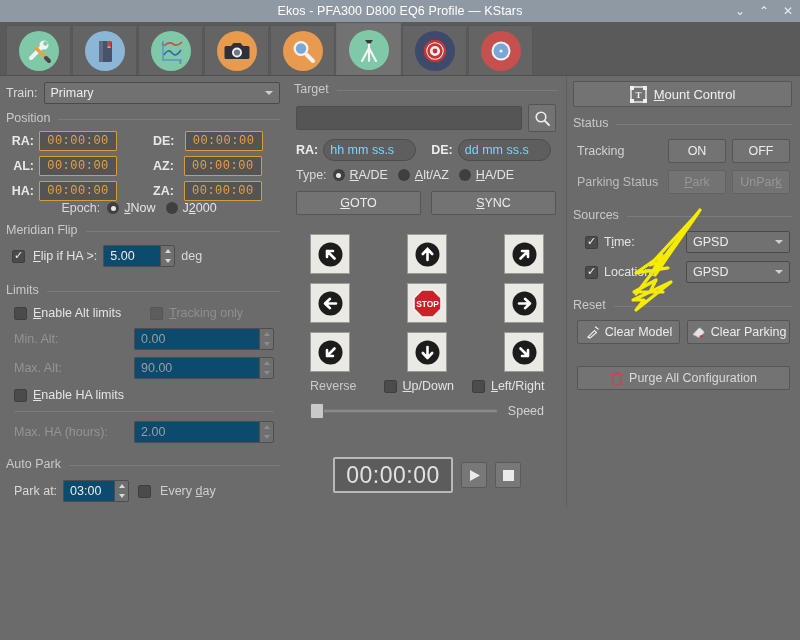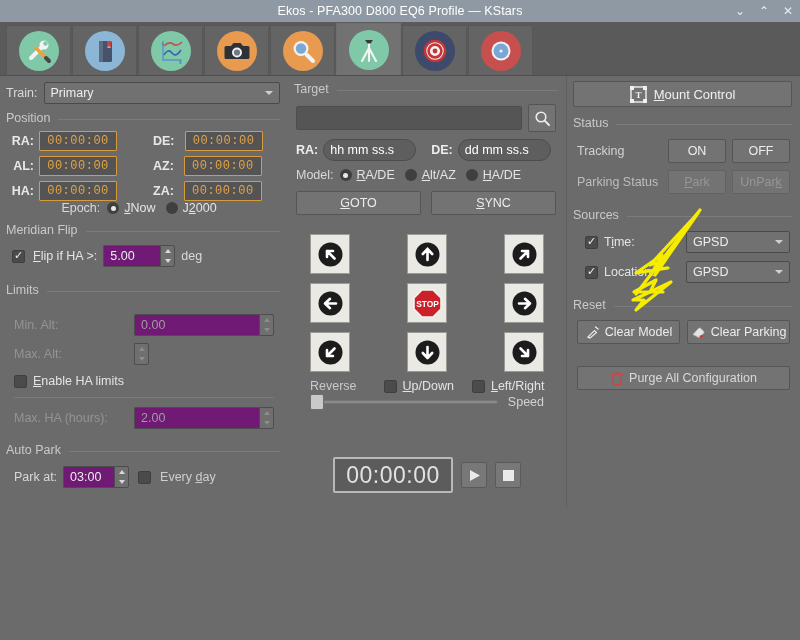--- a/index.html
+++ b/index.html
@@ -72,21 +72,21 @@
     color: #ececec; height: 24px; display: flex; align-items: center;
     justify-content: center; cursor: pointer; font-size: 12.5px; gap: 5px;
   }
   .u { text-decoration: underline; }
 
   .field {
     background: #5e5e5e; border: 1px solid #4d4d4d; border-radius: 2px;
     height: 22px; color: #e9e9e9; display: flex; align-items: center;
     padding: 0 6px; font-size: 12.5px;
   }
-  .field.ph { color: #ffffff; border-radius: 11px; }
+  .field.ph { color: #7dd3fc; border-radius: 11px; }
 
   .posfield {
     border: 1px solid #d89a3e; background: #545454; color: #e2a44a;
     font-family: "Liberation Mono", monospace; font-size: 12px;
     height: 20px; width: 78px; display: flex; align-items: center;
     justify-content: center; letter-spacing: .5px; border-radius: 1px;
   }
   .poslab { color: #e8e8e8; font-weight: bold; font-size: 12.5px;
             width: 26px; text-align: right; margin-right: 5px; }
 
@@ -102,21 +102,21 @@
 
   .rd { width: 12px; height: 12px; border-radius: 50%; background: #3f3f3f;
         display: inline-flex; align-items: center; justify-content: center;
         cursor: pointer; flex: 0 0 auto; }
   .rd.on::after { content: ""; width: 5px; height: 5px; border-radius: 50%;
                   background: #e8e8e8; }
   .rdlab { margin-left: 5px; margin-right: 10px; color: #e4e4e4; }
 
   
   .spin { display: flex; height: 22px; }
-  .spin .sv { background: #701a75; border: 1px solid #4d4d4d; border-right: none;
+  .spin .sv { background: #0c4a6e; border: 1px solid #4d4d4d; border-right: none;
               color: #ececec; display: flex; align-items: center; padding: 0 6px;
               flex: 1; border-radius: 2px 0 0 2px; font-size: 12.5px; }
   .spin .sv.dis { color: #9d9d9d; }
   .spin .sb { width: 15px; background: #6f6f6f; border: 1px solid #4d4d4d;
               border-radius: 0 2px 2px 0; display: flex; flex-direction: column;
               cursor: pointer; }
   .spin .sb i { flex: 1; display: flex; align-items: center; justify-content: center; }
   .tri-u { width:0;height:0;border-left:3px solid transparent;border-right:3px solid transparent;border-bottom:4px solid #d8d8d8; }
   .tri-d { width:0;height:0;border-left:3px solid transparent;border-right:3px solid transparent;border-top:4px solid #d8d8d8; }
   .tri-u.dis { border-bottom-color:#8d8d8d; } .tri-d.dis { border-top-color:#8d8d8d; }
@@ -333,39 +333,46 @@
         </div>
       </div>
 
       <div style="margin-top:16px">
         <div class="grow">
           <span class="glabel">Limits</span>
           <div class="sep" style="flex:1"></div>
         </div>
 
         <div style="padding:9px 14px 0 14px">
+          <div class="grow">
+            <span class="cb"></span>
+            <span class="cblab"><span class="u">E</span>nable Alt limits</span>
+            <span class="cb dis" style="margin-left:29px"></span>
+            <span class="cblab dis"><span class="u">T</span>racking only</span>
+          </div>
 
           <div class="grow" style="margin-top:8px">
             <span style="color:#949494;width:120px">Min. Alt:</span>
             <div class="spin" style="flex:1">
               <span class="sv dis">0.00</span>
               <span class="sb">
                   <i>
                     <span class="tri-u dis"></span>
                   </i>
                   <i>
                     <span class="tri-d dis"></span>
                   </i>
                 </span>
             </div>
           </div>
 
           <div class="grow" style="margin-top:7px">
             <span style="color:#949494;width:120px">Max. Alt:</span>
             <div class="spin" style="flex:1">
+              <span class="sv dis">90.00</span>
               <span class="sb">
                   <i>
                     <span class="tri-u dis"></span>
                   </i>
                   <i>
                     <span class="tri-d dis"></span>
                   </i>
                 </span>
             </div>
           </div>
@@ -438,21 +445,21 @@
           </div>
 
           <div class="grow" style="margin-top:7px">
             <span style="color:#ededed;font-weight:bold">RA:</span>
             <div class="field ph" style="width:93px;margin-left:5px">hh mm ss.s</div>
             <span style="color:#ededed;font-weight:bold;margin-left:15px">DE:</span>
             <div class="field ph" style="width:93px;margin-left:5px">dd mm ss.s</div>
           </div>
 
           <div class="grow" style="margin-top:7px">
-            <span style="color:#d9d9d9;margin-right:6px">Model:</span>
+            <span style="color:#d9d9d9;margin-right:6px">Type:</span>
             <span class="rd on"></span>
             <span class="rdlab"><span class="u">R</span>A/DE</span>
             <span class="rd"></span>
             <span class="rdlab"><span class="u">A</span>lt/AZ</span>
             <span class="rd"></span>
             <span class="rdlab"><span class="u">H</span>A/DE</span>
           </div>
 
           <div class="grow" style="margin-top:9px; gap:10px">
             <div class="btn" style="flex:1">
@@ -530,21 +537,21 @@
         </div>
 
         <div class="grow" style="margin-top:7px">
           <span style="color:#c9c9c9">Reverse</span>
           <span class="cb" style="margin-left:27px"></span>
           <span class="cblab"><span class="u">U</span>p/Down</span>
           <span class="cb" style="margin-left:18px"></span>
           <span class="cblab"><span class="u">L</span>eft/Right</span>
         </div>
 
-        <div class="grow" style="gap:10px">
+        <div class="grow" style="margin-top:9px; gap:10px">
           <div class="slider" style="flex:1">
             <div class="strack"></div>
             <div class="shandle"></div>
           </div>
           <span style="color:#d2d2d2">Speed</span>
         </div>
       </div>
     </div>
 
     <div class="col-right">

